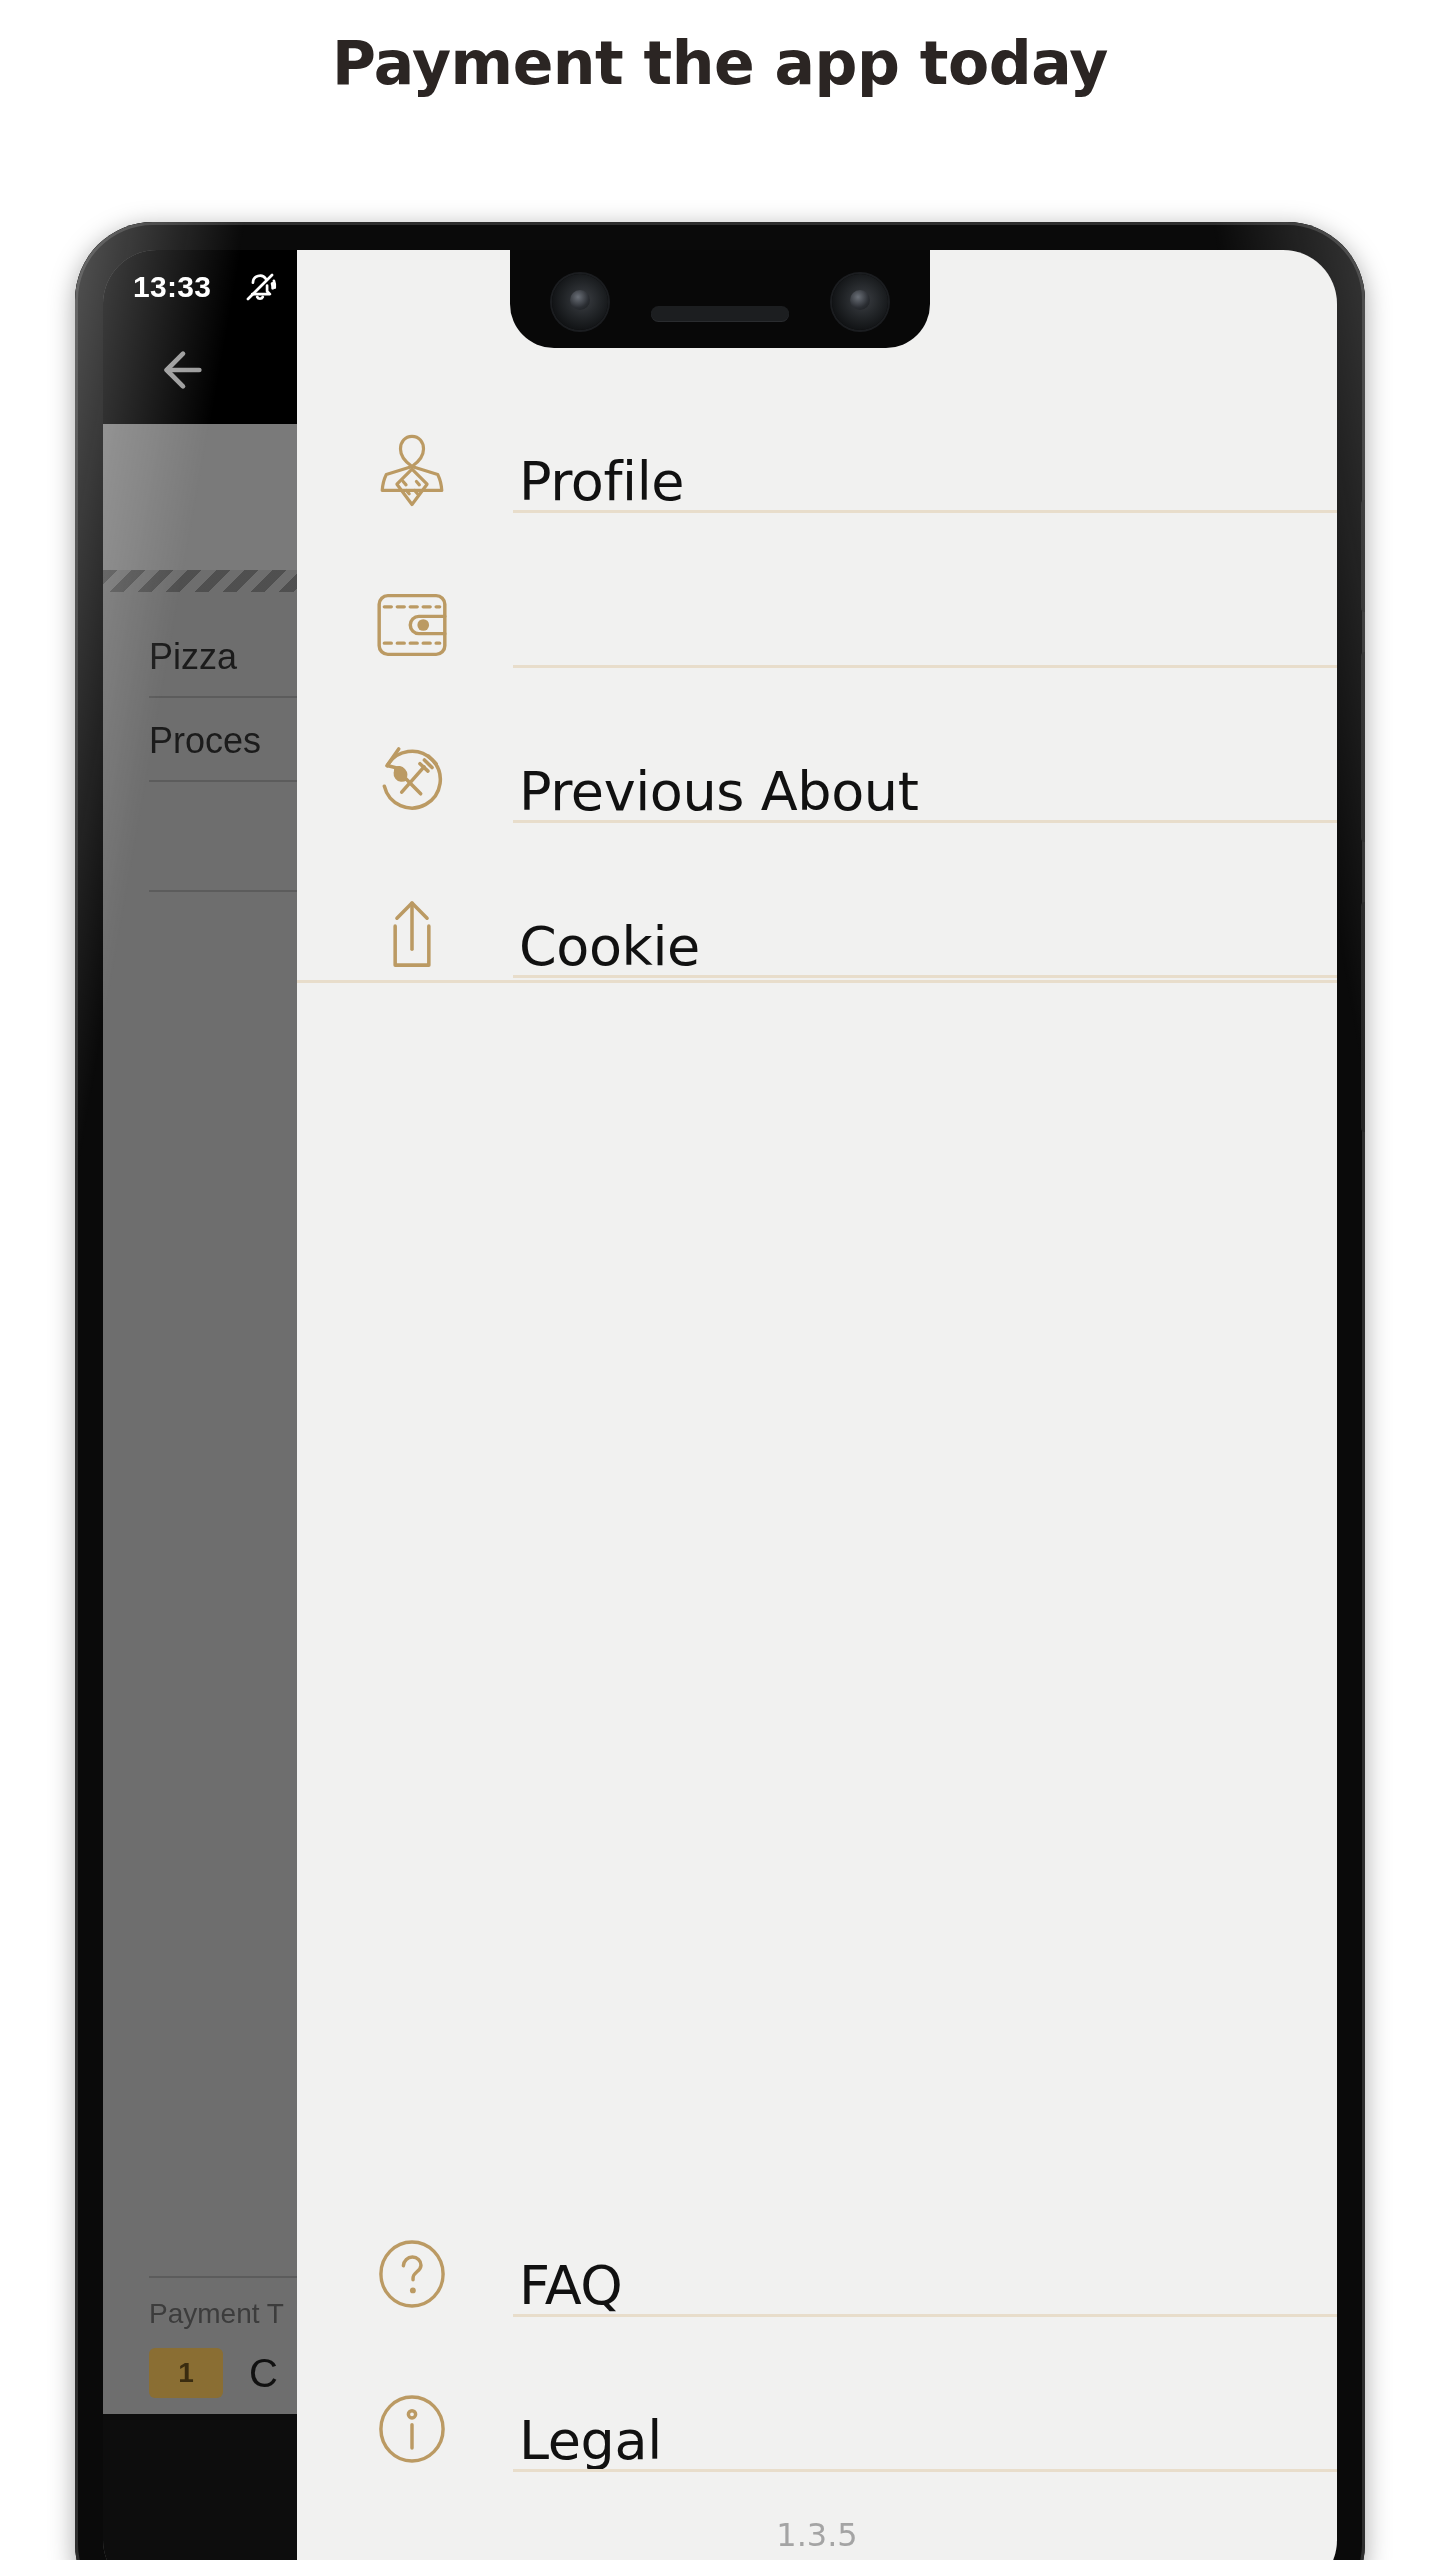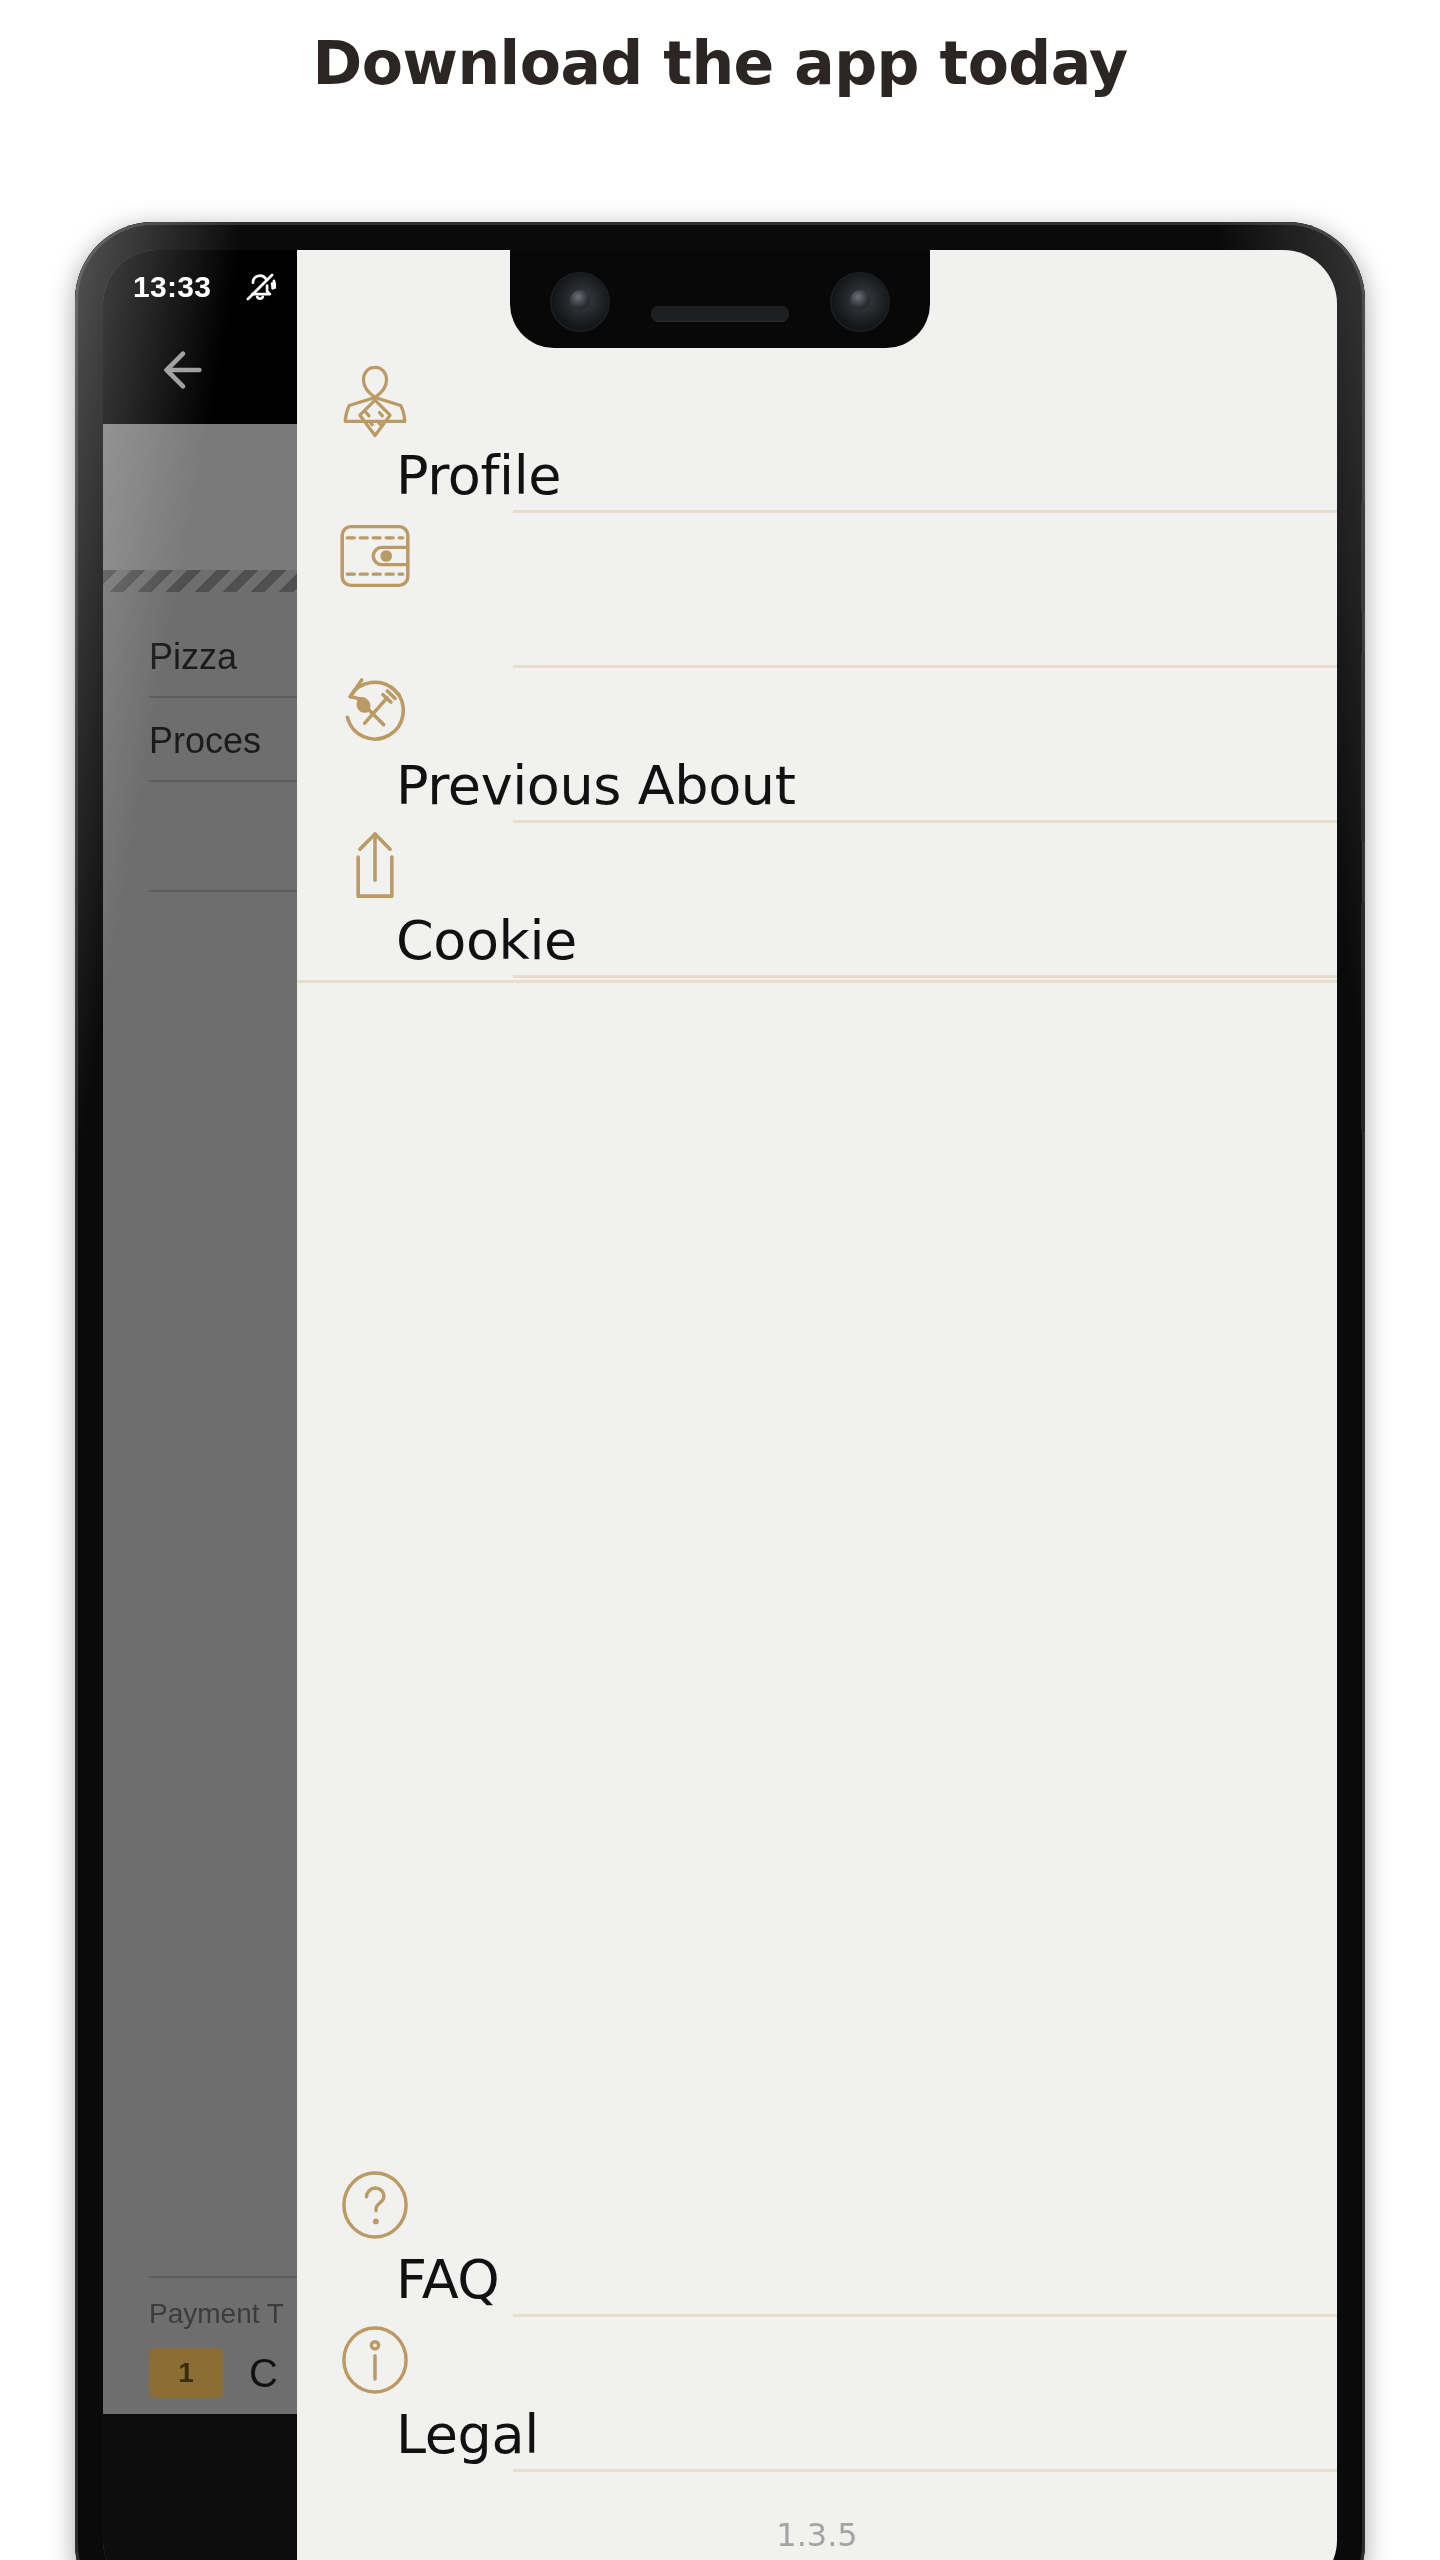--- a/index.html
+++ b/index.html
@@ -241,25 +241,24 @@
     display: flex;
     flex-direction: column;
   }
   .drawer-scroll {
     padding-top: 108px;
     flex: 0 0 auto;
   }
 
   .menu-item {
     display: flex;
-    align-items: flex-start;
+    align-items: flex-end;
     height: 155px;
-    padding-left: 35px;
+    padding-left: 72px;
     position: relative;
-    flex-direction: column;
   }
   .menu-icon {
     width: 86px;
     min-width: 86px;
     height: 86px;
     display: flex;
     align-items: center;
     justify-content: center;
     color: #bb9a63;
   }
@@ -298,21 +297,21 @@
     font-family: "DejaVu Sans", sans-serif;
   }
 
   svg { display: block; }
 </style>
 </head>
 <body>
 
 <div id="stage">
 
-  <div class="headline">Download the app today</div>
+  <div class="headline">Payment the app today</div>
 
   <div class="phone-frame">
 
     <div class="side-btn b1"></div>
     <div class="side-btn b2"></div>
     <div class="side-btn b3"></div>
 
     <div class="screen">
 
       <div class="app-bg">

